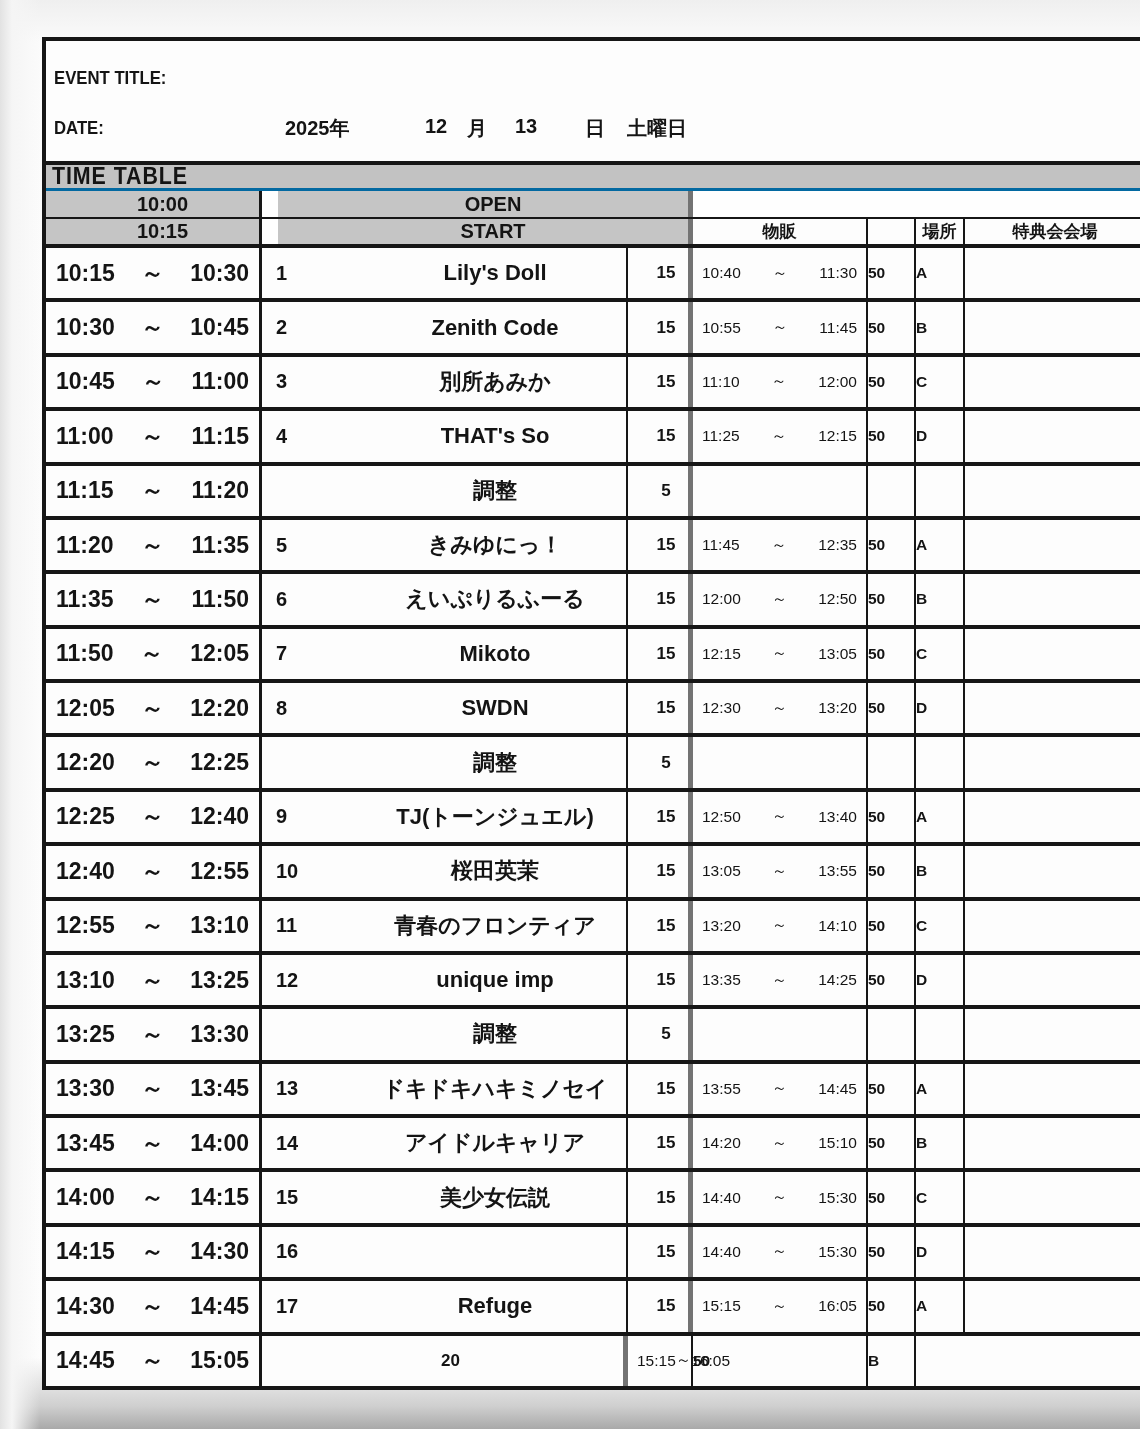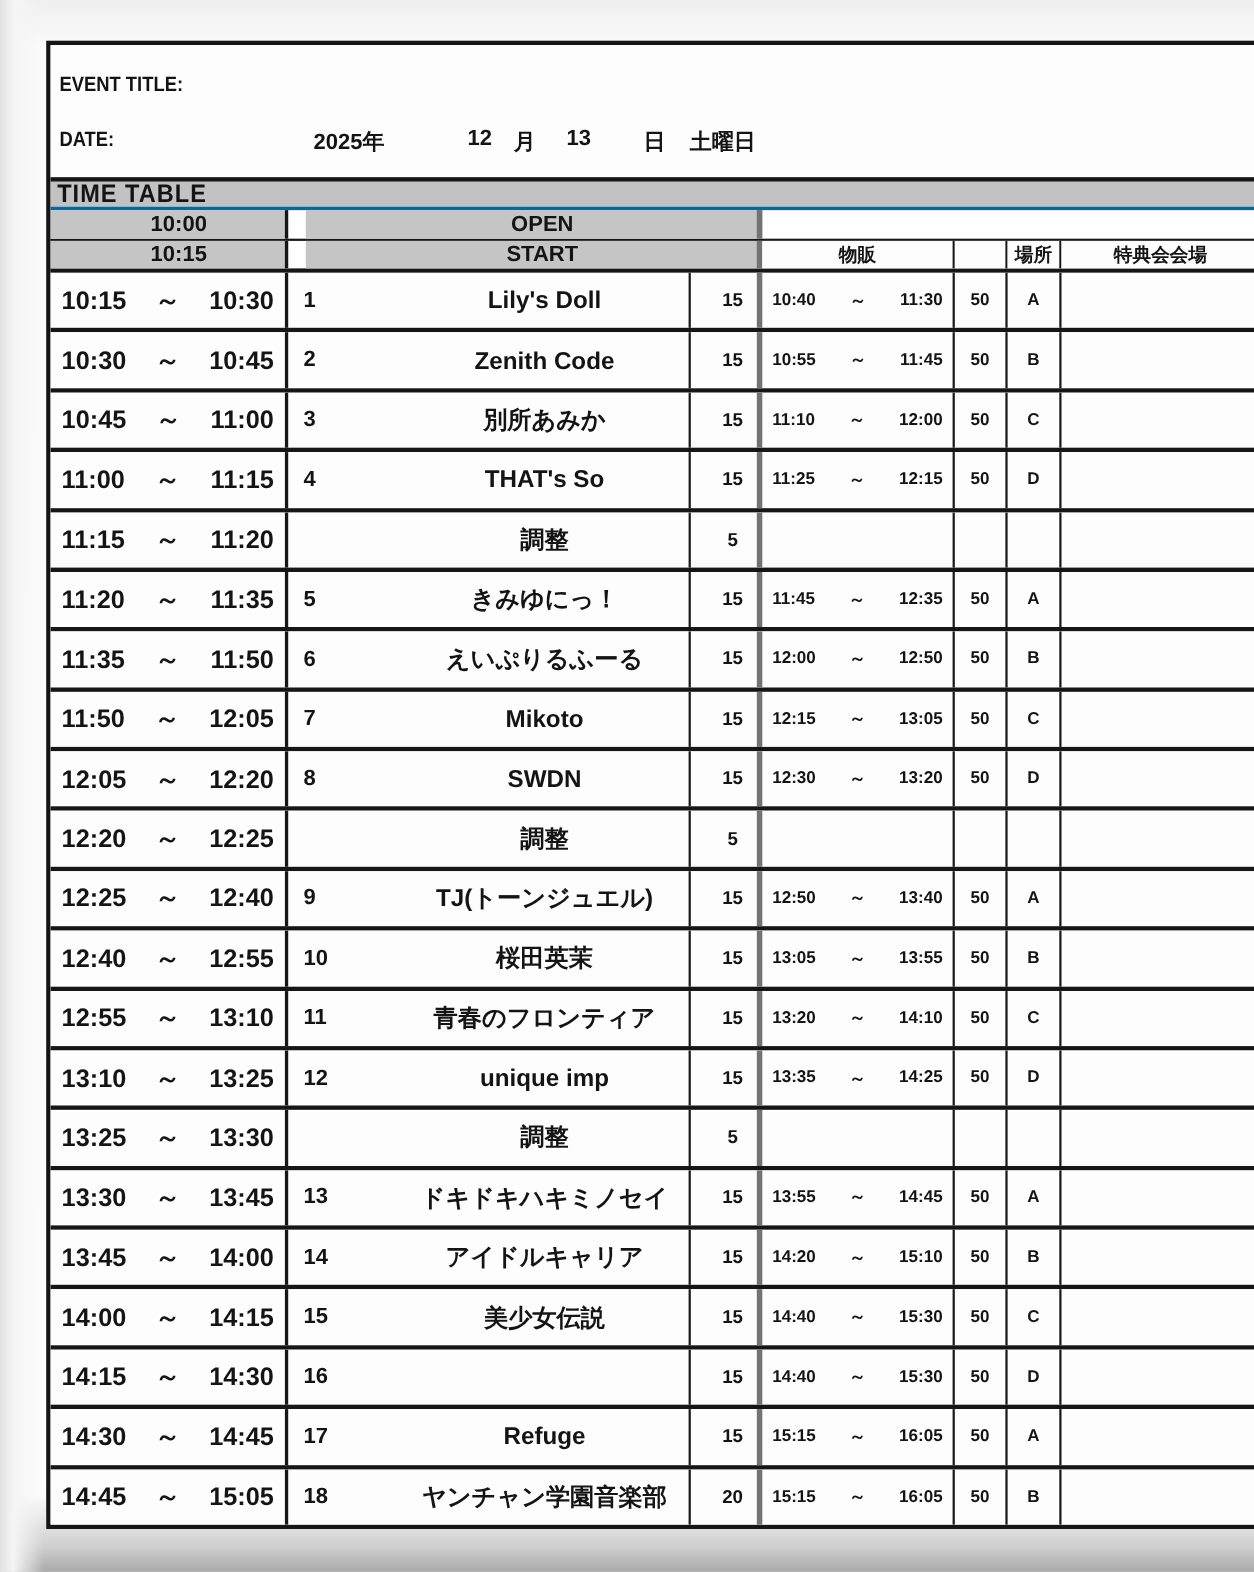--- a/index.html
+++ b/index.html
@@ -56,22 +56,22 @@
   .row:last-child { border-bottom:none; }
   .c-range { display:flex; align-items:center; justify-content:space-between;
              padding:0 10px; font-weight:bold; font-size:23px; }
   .c-name  { display:flex; align-items:center; }
   .c-name .num { width:64px; padding-left:14px; font-weight:bold; font-size:20px; }
   .c-name .nm  { flex:1; text-align:center; font-weight:bold; font-size:22px;
                  padding-left:38px; white-space:nowrap; }
   .c-dur   { display:flex; align-items:center; justify-content:center;
              font-weight:bold; font-size:17px; }
   .c-merch { display:flex; align-items:center; justify-content:space-between;
-             padding:0 9px; font-weight:bold; font-size:15.5px; }
-  .c-small { display:flex; align-items:center; justify-content:center;
+             padding:0 9px; font-weight:normal; font-size:15.5px; }
+  .c-small { display:flex; align-items:center; justify-content:flex-start;
              font-weight:bold; font-size:15.5px; }
   .c-venue { }
 </style>
 </head>
 <body>
 
 <div class="frame">
 
   <div class="title-area">
     <div class="lbl lbl-event">EVENT TITLE:</div>
@@ -610,24 +610,20 @@
           <span>A</span>
         </div>
         <div class="c-venue"></div>
       </div>
       <div class="row">
         <div class="c-range br3">
           <span>14:45</span>
           <span>～</span>
           <span>15:05</span>
         </div>
-        <div class="c-name br2">
-          <span class="num">18</span>
-          <span class="nm">ヤンチャン学園音楽部</span>
-        </div>
         <div class="c-dur br5">
           <span>20</span>
         </div>
         <div class="c-merch br2">
           <span>15:15</span>
           <span>～</span>
           <span>16:05</span>
         </div>
         <div class="c-small br2">
           <span>50</span>

